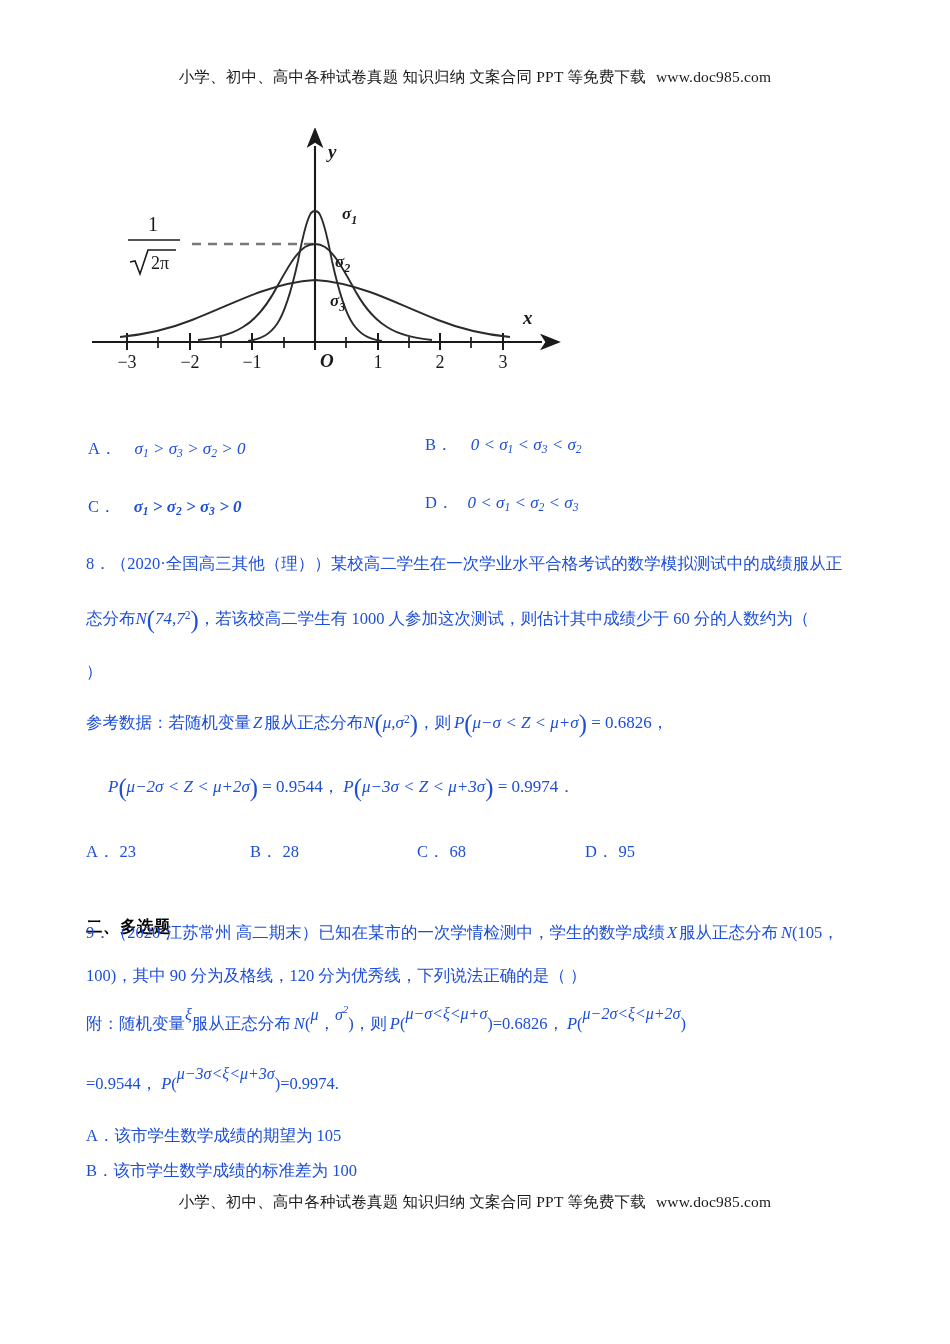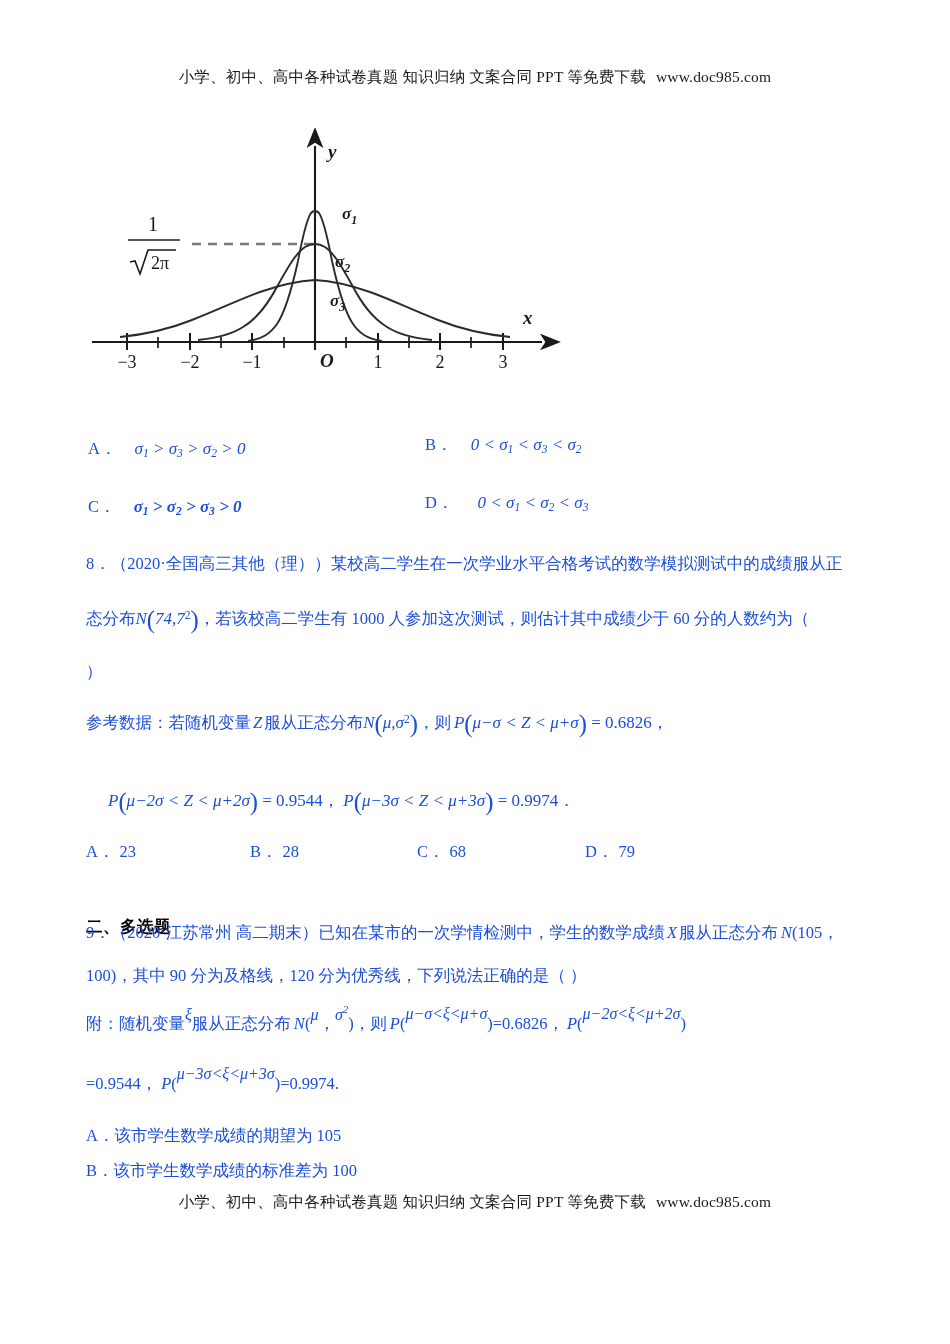--- a/index.html
+++ b/index.html
@@ -203,56 +203,56 @@
     </span>
   </div>
   <div class="txt" style="left:88px; top:498px;">
     <span class="opt-label">C．</span>
     <span class="mathline" style="margin-left:14px;font-weight:bold;">
       <i class="m">σ</i><span class="sub">1</span> &gt; <i class="m">σ</i><span class="sub">2</span> &gt; <i class="m">σ</i><span class="sub">3</span> &gt; 0
     </span>
   </div>
   <div class="txt" style="left:425px; top:494px;">
     <span class="opt-label">D．</span>
-    <span class="mathline" style="margin-left:20px;">
+    <span class="mathline" style="margin-left:10px;">
       0 &lt; <i class="m">σ</i><span class="sub">1</span> &lt; <i class="m">σ</i><span class="sub">2</span> &lt; <i class="m">σ</i><span class="sub">3</span>
     </span>
   </div>
 
   <div class="txt cjk" style="left:86px; top:556px;">
     <span>8．</span><span>（2020·全国高三其他（理））</span><span>某校高二学生在一次学业水平合格考试的数学模拟测试中的成绩服从正</span>
   </div>
 
   <div class="txt cjk" style="left:86px; top:608px;">
     <span>态分布</span><span class="mathline" style="font-style:normal;"><i class="m">N</i><span class="bigp">(</span><i class="m">74,7</i><span class="sup">2</span><span class="bigp">)</span></span><span>，若该校高二学生有 1000 人参加这次测试，则估计其中成绩少于 60 分的人数约为（</span>
   </div>
 
   <div class="txt cjk" style="left:86px; top:664px;">
     <span>）</span>
   </div>
 
   <div class="txt cjk" style="left:86px; top:712px;">
     <span>参考数据：若随机变量</span><i class="m" style="margin:0 2px;">Z</i><span>服从正态分布</span><span class="mathline" style="font-style:normal;"><i class="m">N</i><span class="bigp">(</span><i class="m">μ,σ</i><span class="sup">2</span><span class="bigp">)</span></span><span>，则</span><span class="mathline" style="font-style:normal; margin-left:3px;"><i class="m">P</i><span class="bigp">(</span><i class="m">μ−σ &lt; Z &lt; μ+σ</i><span class="bigp">)</span><span style="font-style:normal;"> = 0.6826</span></span><span>，</span>
   </div>
 
-  <div class="txt" style="left:108px; top:776px;margin-top:14px;">
+  <div class="txt" style="left:108px; top:776px;">
     <span class="mathline" style="font-style:normal;"><i class="m">P</i><span class="bigp">(</span><i class="m">μ−2σ &lt; Z &lt; μ+2σ</i><span class="bigp">)</span><span style="font-style:normal;"> = 0.9544</span></span><span class="cjk" style="font-size:16.5px;">，</span><span class="mathline" style="font-style:normal; margin-left:4px;"><i class="m">P</i><span class="bigp">(</span><i class="m">μ−3σ &lt; Z &lt; μ+3σ</i><span class="bigp">)</span><span style="font-style:normal;"> = 0.9974</span></span><span class="cjk" style="font-size:16.5px;">．</span>
   </div>
 
   <div class="txt" style="left:86px; top:844px;">
     <span>A．</span><span style="margin-left:5px;">23</span>
   </div>
   <div class="txt" style="left:250px; top:844px;">
     <span>B．</span><span style="margin-left:5px;">28</span>
   </div>
   <div class="txt" style="left:417px; top:844px;">
     <span>C．</span><span style="margin-left:5px;">68</span>
   </div>
   <div class="txt" style="left:585px; top:844px;">
-    <span>D．</span><span style="margin-left:5px;">79</span>
+    <span>D．</span><span style="margin-left:5px;">95</span>
   </div>
 
   <div class="heading cjk" style="left:86px; top:884px;">二、多选题</div>
 
   <div class="txt cjk" style="left:86px; top:925px;">
     <span>9．</span><span>（2020·江苏常州 高二期末）</span><span>已知在某市的一次学情检测中，学生的数学成绩</span><i class="m" style="margin:0 2px;">X</i><span>服从正态分布</span><i class="m" style="margin-left:3px;">N</i><span>(105，</span>
   </div>
 
   <div class="txt cjk" style="left:86px; top:968px;">
     <span>100)，其中 90 分为及格线，120 分为优秀线，下列说法正确的是（    ）</span>

